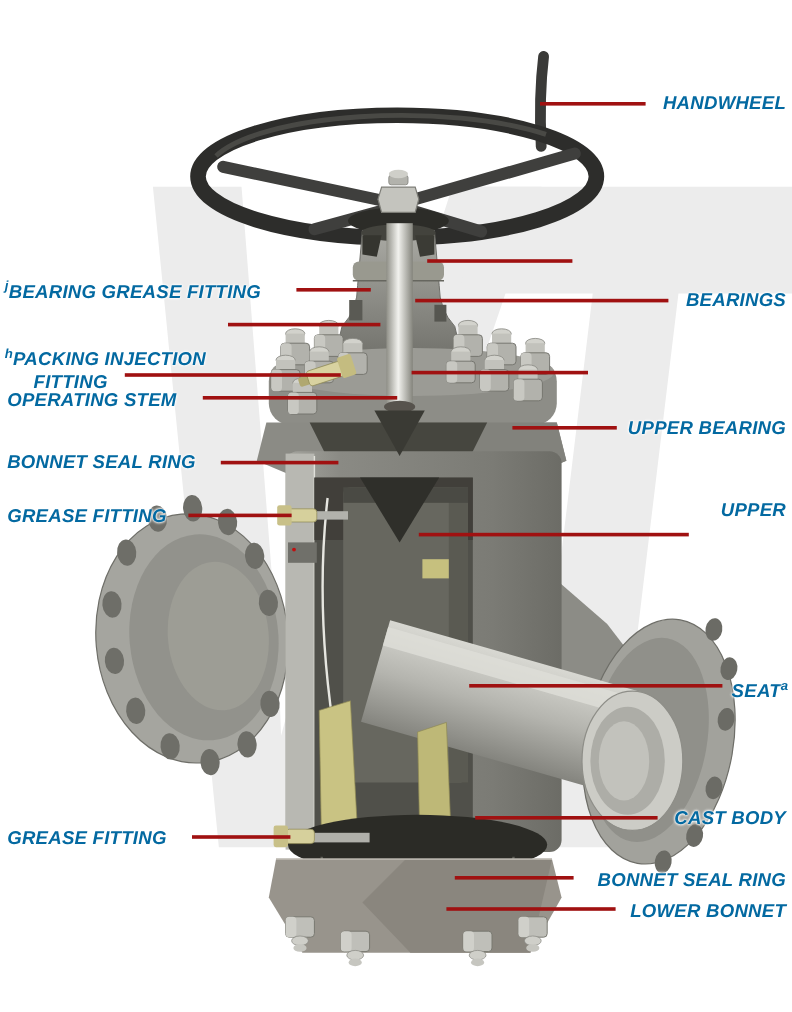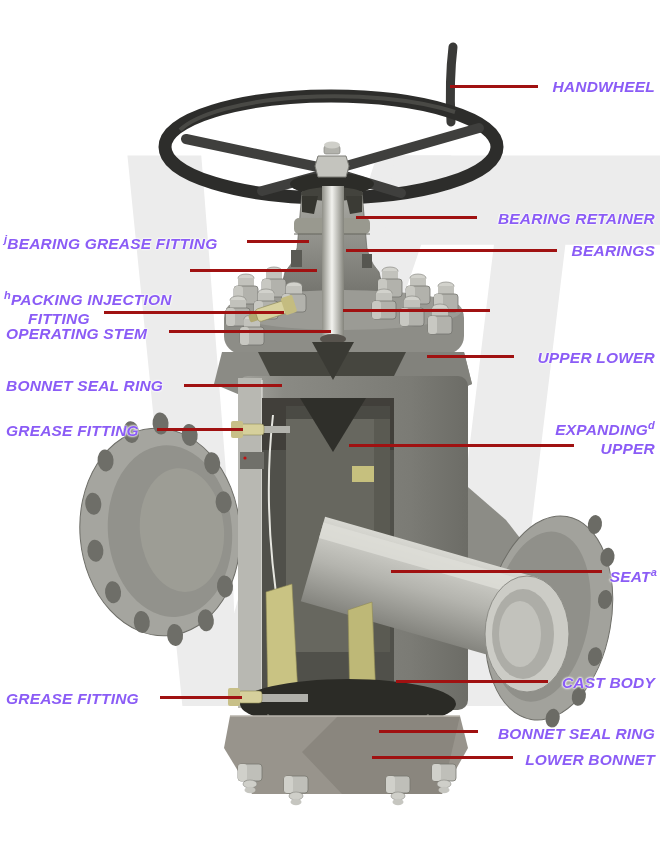--- a/index.html
+++ b/index.html
@@ -1,19 +1,19 @@
 <!DOCTYPE html>
 <html><head>
 <meta charset="utf-8">
 <style>
   html,body{margin:0;padding:0;background:#fff;}
   .stage{position:relative;width:660px;height:843px;background:#ffffff;overflow:hidden;
          font-family:"Liberation Sans",sans-serif;}
   .stage svg{position:absolute;left:0;top:0;}
-  .lbl{position:absolute;color:#8b5cf6;font-weight:bold;font-style:italic;
+  .lbl{position:absolute;color:#0369a1;font-weight:bold;font-style:italic;
        font-size:15.5px;line-height:19px;letter-spacing:.2px;white-space:nowrap;
        text-shadow:0 0 2px #fff,0 0 2px #fff,0 0 3px #fff;z-index:3;}
   .lbl.r{text-align:right;}
   .lbl sup{font-size:11px;font-weight:bold;font-style:italic;}
   .ind{margin-left:24px;}
   .line{position:absolute;height:3px;background:#a01111;z-index:2;}
 </style>
 </head>
 <body>
 
@@ -245,29 +245,27 @@
   <div class="lbl" style="left:6px;top:324px"><span>OPERATING STEM</span></div>
 
   <div class="lbl" style="left:6px;top:376px"><span>BONNET SEAL RING</span></div>
 
   <div class="lbl" style="left:6px;top:421px"><span>GREASE FITTING</span></div>
 
   <div class="lbl" style="left:6px;top:689px"><span>GREASE FITTING</span></div>
 
   <div class="lbl r" style="right:5px;top:77px"><span>HANDWHEEL</span></div>
 
-  <div class="lbl r" style="right:5px;top:209px"><span>BEARING RETAINER</span></div>
 
   <div class="lbl r" style="right:5px;top:241px"><span>BEARINGS</span></div>
 
 
-  <div class="lbl r" style="right:5px;top:348px"><span>UPPER LOWER</span></div>
+  <div class="lbl r" style="right:5px;top:348px"><span>UPPER BEARING</span></div>
 
   <div class="lbl r" style="right:5px;top:416px">
-    <div><span>EXPANDING</span><sup>d</sup></div>
     <div>UPPER</div>
   </div>
 
   <div class="lbl r" style="right:3px;top:563px"><span>SEAT</span><sup>a</sup></div>
 
   <div class="lbl r" style="right:5px;top:673px"><span>CAST BODY</span></div>
 
   <div class="lbl r" style="right:5px;top:724px"><span>BONNET SEAL RING</span></div>
 
   <div class="lbl r" style="right:5px;top:750px"><span>LOWER BONNET</span></div>

